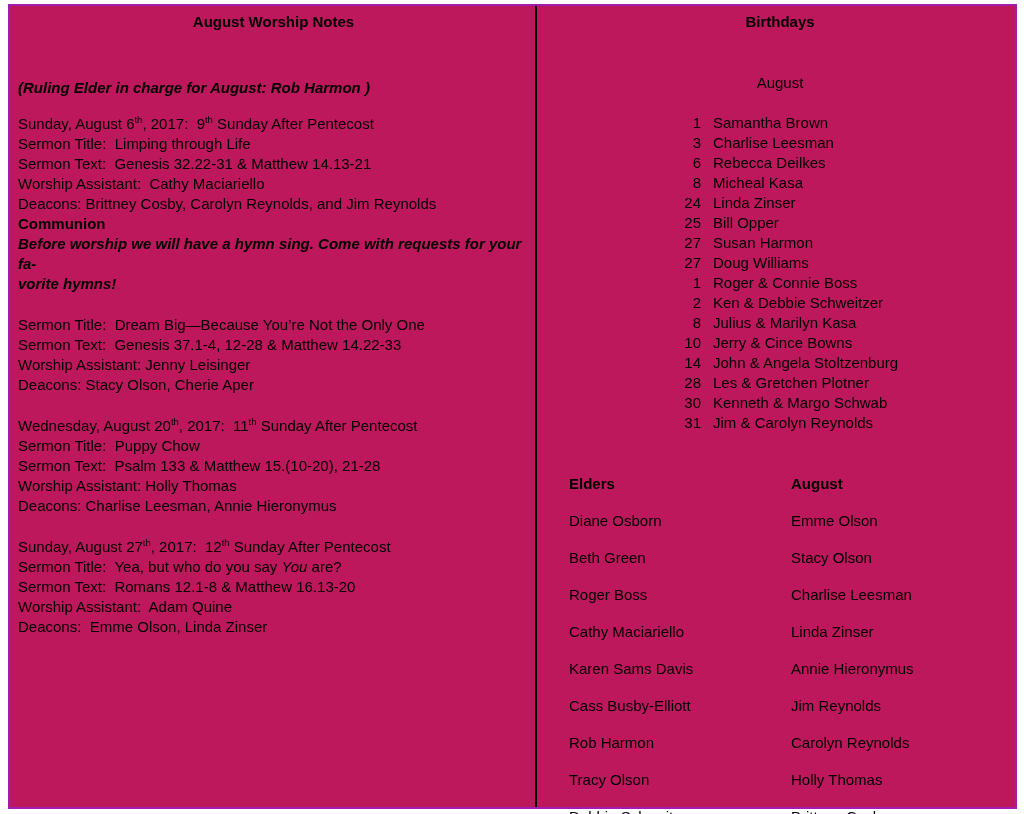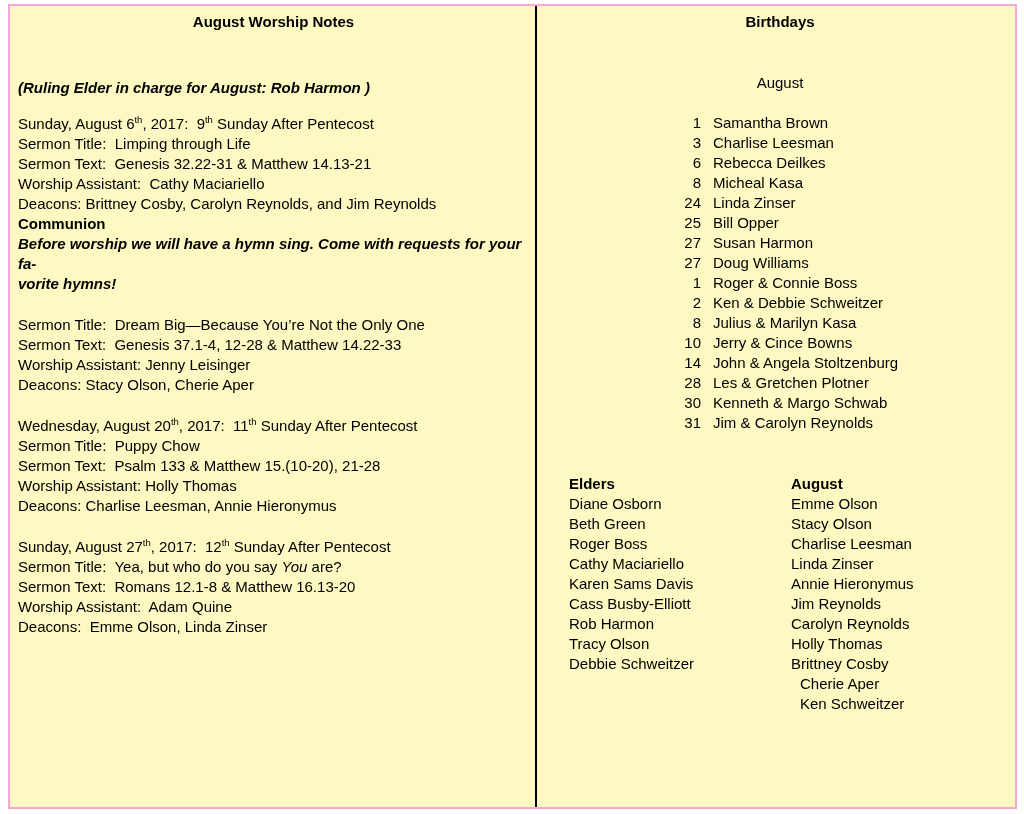--- a/index.html
+++ b/index.html
@@ -5,23 +5,23 @@
   * { box-sizing: border-box; margin: 0; padding: 0; }
   html, body { background: #fff; }
   body {
     width: 1024px; height: 814px; position: relative;
     font-family: "Liberation Sans", sans-serif;
     font-size: 15px; color: #000;
   }
   .sheet {
     position: absolute; left: 8px; top: 4px;
     width: 1009px; height: 805px;
-    border: 2px solid #f9a8d4;
+    border: 2px solid #a21caf;
     display: flex;
-    background: #fef9c3;
+    background: #be185d;
   }
   .cell-left {
     width: 527px; flex: none;
     border-right: 2px solid #000;
     padding: 6px 6px 6px 8px;
   }
   .cell-right { flex: 1; padding: 6px 10px; }
 
   .panel-title { text-align: center; font-weight: bold; line-height: 20px; }
 
@@ -37,21 +37,21 @@
   .month { text-align: center; margin: 41px 0 20px; line-height: 20px; }
   .section-title { text-align: center; font-weight: bold; margin: 17px 0 20px; line-height: 20px; }
   .datelist { margin-left: 132px; }
   .row { display: flex; line-height: 20px; }
   .day { width: 22px; text-align: right; flex: none; }
   .name { margin-left: 12px; white-space: pre; }
 
   .officers { display: flex; margin: 41px 0 0 22px; }
   .col { width: 222px; }
   .col-h { font-weight: bold; line-height: 20px; }
-  .officer { line-height: 20px; white-space: pre; }
+  .officer { line-height: 20px; white-space: pre; margin-top: 17px; }
   .deacons-col .officer:nth-child(11),
   .deacons-col .officer:nth-child(12) { padding-left: 9px; }
 </style>
 </head>
 <body>
 
 <div class="sheet">
 
   <div class="cell-left">
     <div class="panel-title">August Worship Notes</div>

